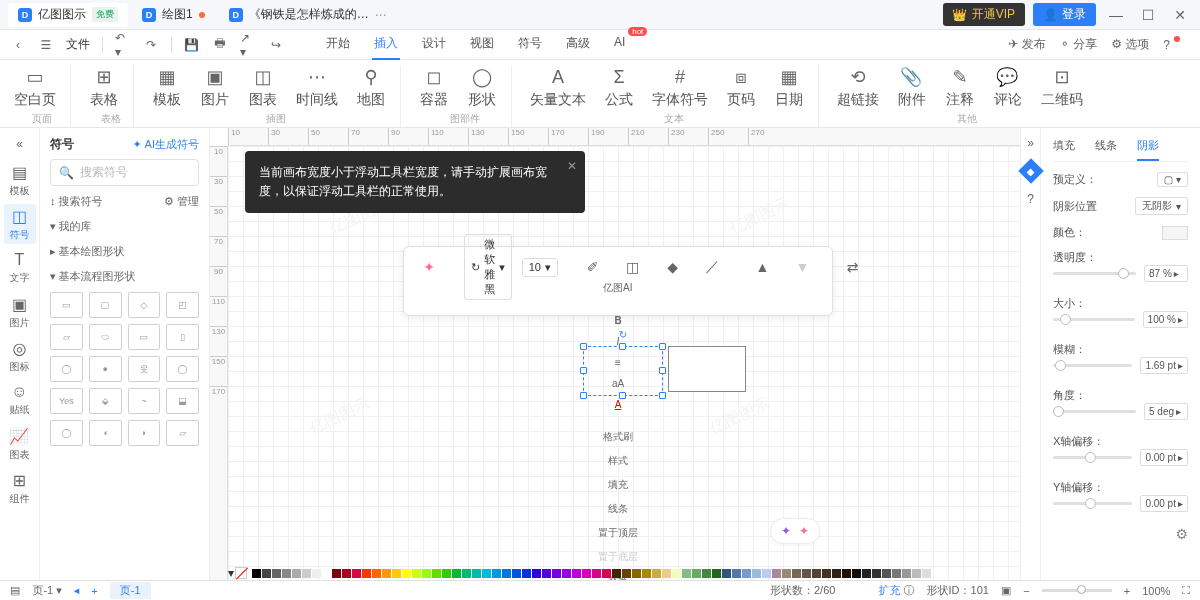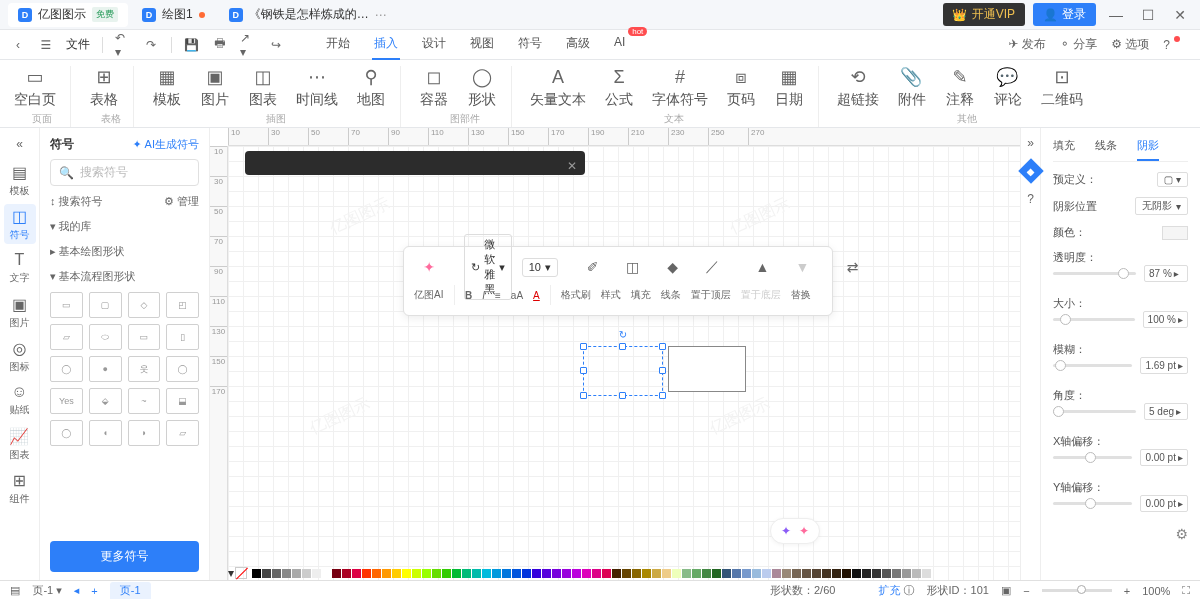--- a/index.html
+++ b/index.html
@@ -338,21 +338,20 @@
       <div class="shape-cell">◯</div>
       <div class="shape-cell">Yes</div>
       <div class="shape-cell">⬙</div>
       <div class="shape-cell">~</div>
       <div class="shape-cell">⬓</div>
       <div class="shape-cell">◯</div>
       <div class="shape-cell">◖</div>
       <div class="shape-cell">◗</div>
       <div class="shape-cell">▱</div>
     </div>
-    <div class="more-btn">更多符号</div>
   </div>
 
   <div class="canvas-area">
     <div class="ruler-h">
         <span>10</span>
         <span>30</span>
         <span>50</span>
         <span>70</span>
         <span>90</span>
         <span>110</span>
@@ -376,20 +375,21 @@
         <span>150</span>
         <span>170</span>
       </div>
     <div class="canvas">
       <span class="watermark" style="top:60px;left:100px;">亿图图示</span>
       <span class="watermark" style="top:60px;left:500px;">亿图图示</span>
       <span class="watermark" style="top:260px;left:80px;">亿图图示</span>
       <span class="watermark" style="top:260px;left:480px;">亿图图示</span>
 
       <div class="tooltip-box">
+        <span>当前画布宽度小于浮动工具栏宽度，请手动扩展画布宽度，以保证浮动工具栏的正常使用。</span>
         <span class="close">✕</span>
       </div>
 
       <div class="float-toolbar">
         <div class="ft-row">
           <div class="ft-item">
               <span class="fi" style="color:#ff6b9d;">✦</span>
             </div>
           <div class="ft-sep"></div>
           <div class="font-sel">↻ <span>微软雅黑</span> ▾</div>
@@ -412,21 +412,21 @@
               <span class="fi">▲</span>
             </div>
           <div class="ft-item" style="color:#ccc;">
               <span class="fi">▼</span>
             </div>
           <div class="ft-sep"></div>
           <div class="ft-item">
               <span class="fi">⇄</span>
             </div>
         </div>
-        <div class="ft-row" style="font-size:10px;color:#666;">
+        <div class="ft-row" style="font-size:10px;color:#666;flex-direction:column;">
           <span style="min-width:30px;">亿图AI</span>
           <div class="ft-sep"></div>
           <span style="font-weight:bold;">B</span>
           <span style="font-style:italic;">I</span>
           <span>≡</span>
           <span>aA</span>
           <span style="text-decoration:underline;color:#d00;">A</span>
           <div class="ft-sep"></div>
           <span>格式刷</span>
           <span>样式</span>

